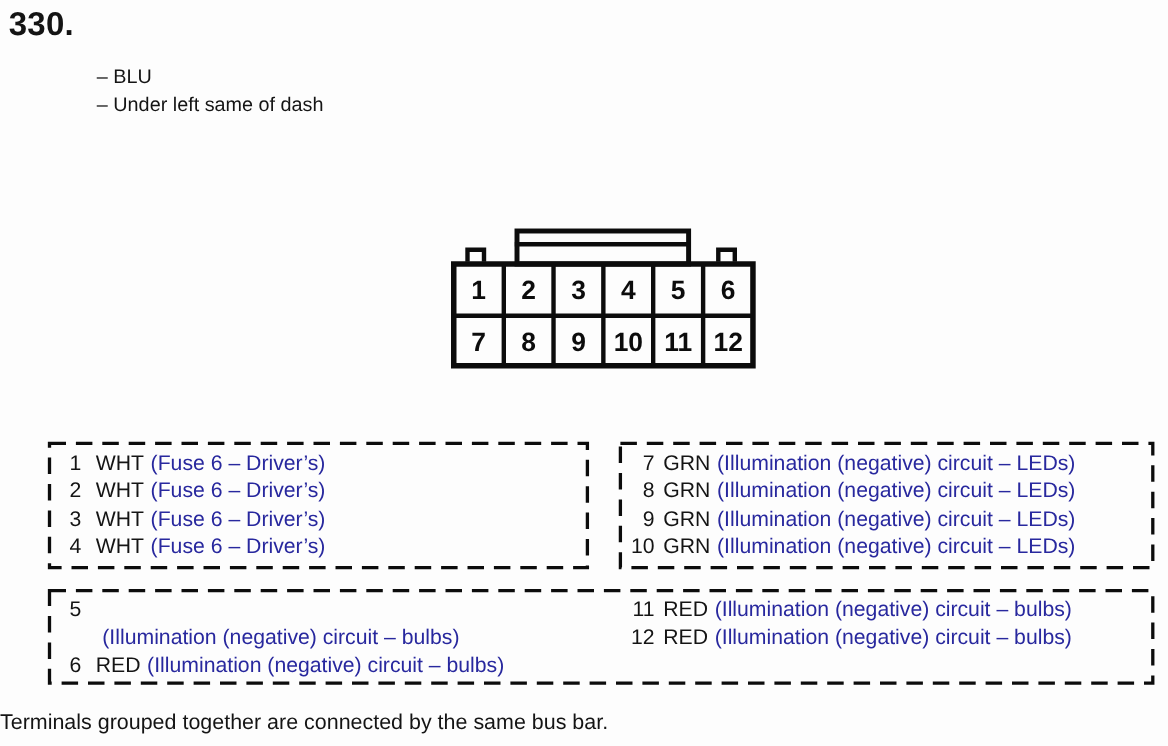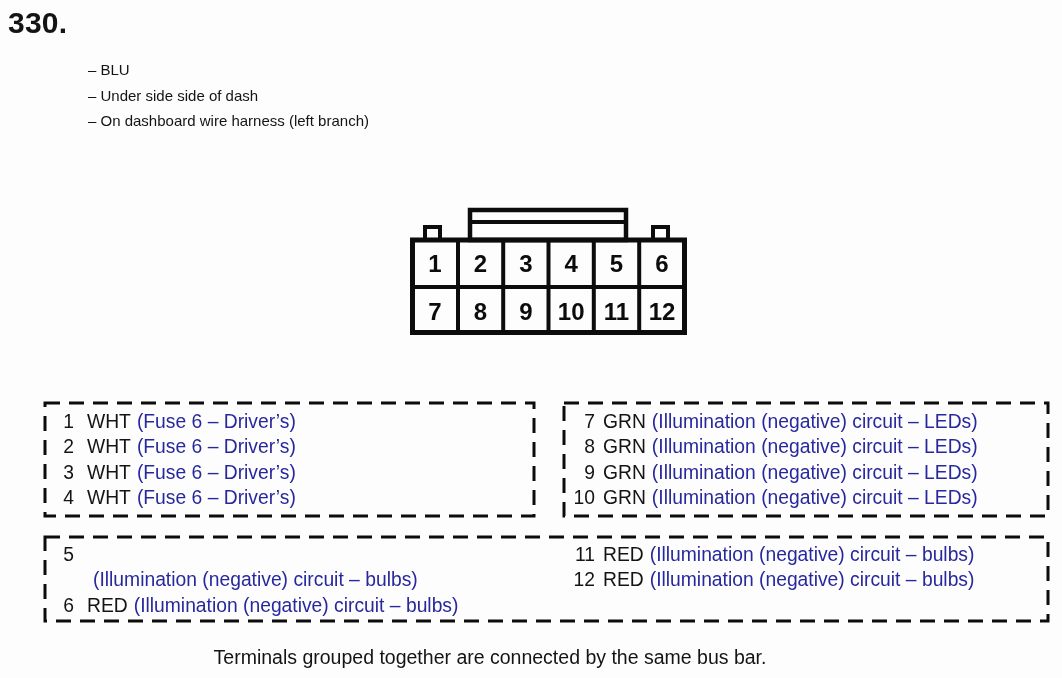--- a/index.html
+++ b/index.html
@@ -5,48 +5,47 @@
   html,body{margin:0;padding:0;}
   body{
     width:1062px;height:678px;position:relative;overflow:hidden;
     background:#fdfdfd;color:#141414;
     font-family:"Liberation Sans","DejaVu Sans",sans-serif;
   }
   .abs{position:absolute;}
   
   .title{left:8px;top:6px;display:flex;
     font-size:30px;font-weight:bold;letter-spacing:.2px;white-space:nowrap;}
-  .notes{left:88px;top:57px;font-size:15px;line-height:25.5px;white-space:nowrap;}
+  .notes{left:88px;top:57px;font-size:18px;line-height:25.5px;white-space:nowrap;}
   
   svg.layer{left:0;top:0;}
   .stroke{stroke:#0c0c0c;fill:none;}
   .pin-num{font:bold 24px "Liberation Sans","DejaVu Sans",sans-serif;fill:#0c0c0c;}
   
   .grp{font-size:19.3px;line-height:25.4px;white-space:nowrap;}
   .row{display:flex;}
   .num{width:28px;text-align:right;margin-right:13px;flex:none;}
   .grp.right .num{width:30px;margin-right:8px;}
   .detail{margin-left:6px;text-align:right;}
   .label:empty{display:none;}
   .detail:empty{display:none;}
   .blue{color:var(--accent,#28289e);}
   
-  .footer{left:0;top:646px;width:980px;text-align:center;font-size:19.5px;}
+  .footer{left:0;top:646px;width:980px;text-align:left;font-size:19.5px;}
 </style>
 </head>
 <body>
 
 <div class="abs title">
   <span>330.</span>
 </div>
 
 <div class="abs notes">
   <div>– BLU</div>
-  <div>– Under side side of dash</div>
-  <div>– On dashboard wire harness (left branch)</div>
+  <div>– Under left same of dash</div>
 </div>
 
 <svg class="abs layer" width="1062" height="678" viewBox="0 0 1062 678">
 
   <rect class="stroke" x="470" y="210" width="156" height="30" fill="#fdfdfd" stroke-width="4.5"></rect>
   <line class="stroke" x1="468" y1="222" x2="628" y2="222" stroke-width="4"></line>
 
   <path class="stroke" d="M425 238 L425 227 L440 227 L440 238" stroke-width="4"></path>
   <path class="stroke" d="M653 238 L653 227 L668 227 L668 238" stroke-width="4"></path>
 

